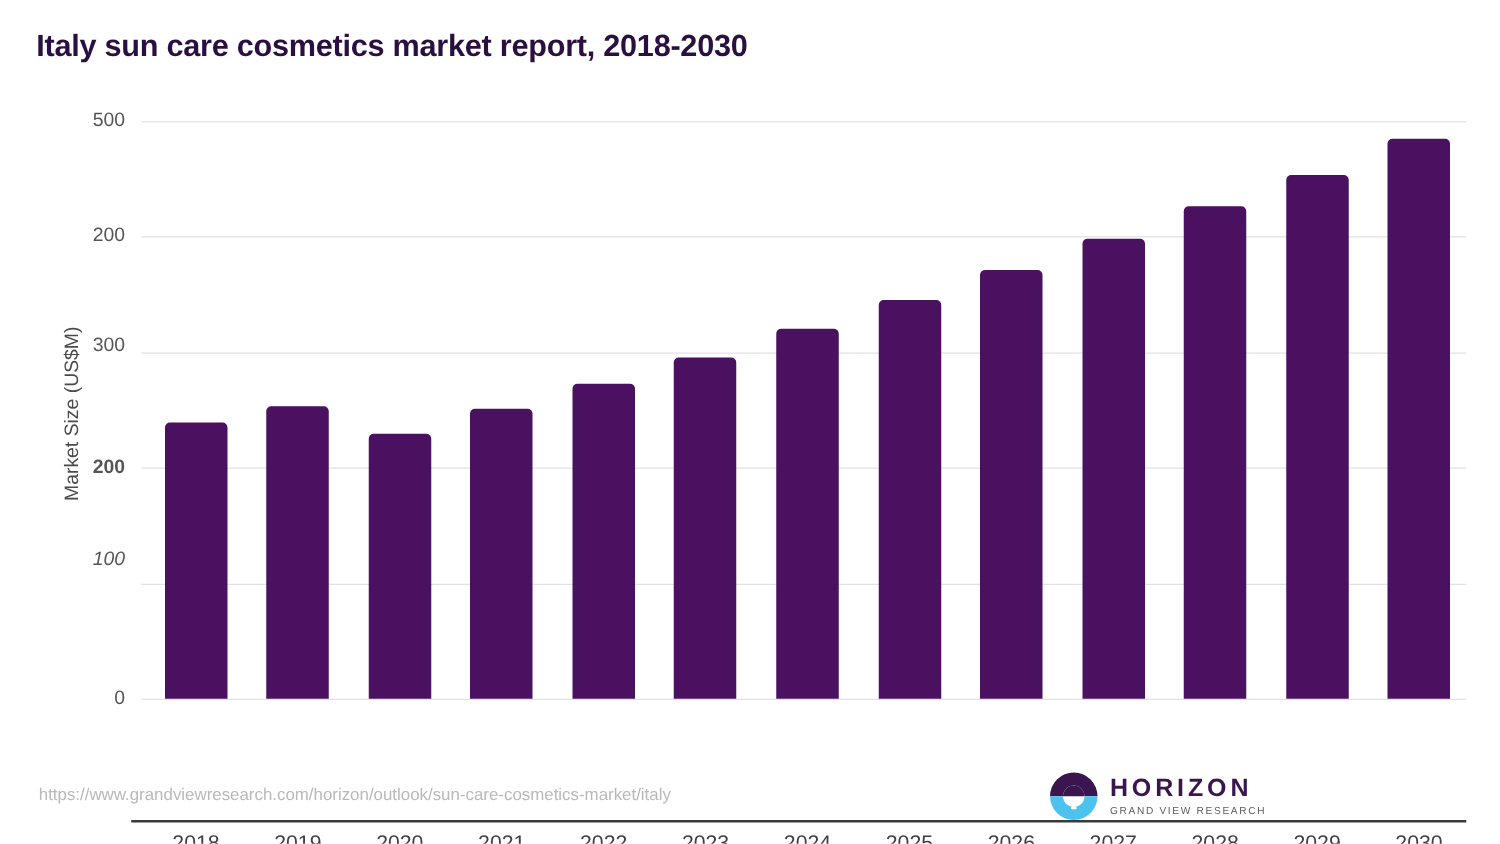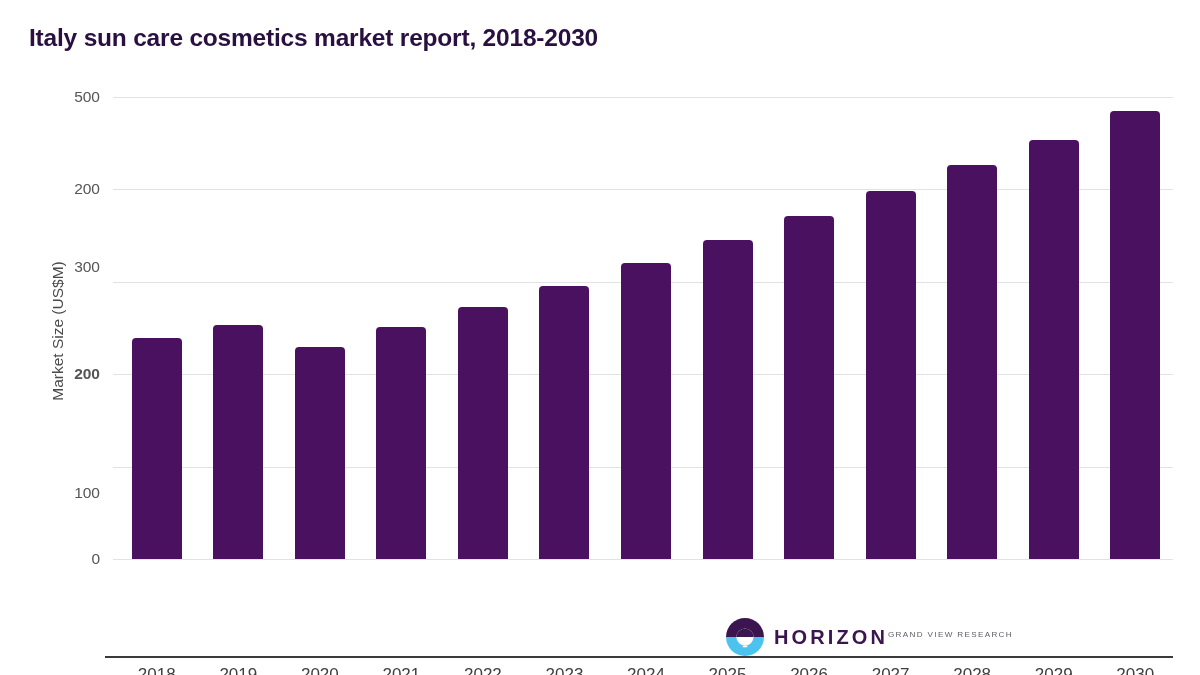--- a/index.html
+++ b/index.html
@@ -133,21 +133,21 @@
     align-items: center;
     gap: 9px;
   }
   #logo-mark {
     width: 40px;
     height: 40px;
     flex: 0 0 40px;
   }
   #logo-text {
     display: flex;
-    flex-direction: row;
+    flex-direction: column;
     justify-content: center;
     line-height: 1;
   }
   #logo-wordmark {
     font-size: 20px;
     font-weight: bold;
     color: #3b1550;
     letter-spacing: 3.1px;
   }
   #logo-tagline {
@@ -162,23 +162,23 @@
 <body>
 
 <div id="page">
 
   <div id="chart-title">Italy sun care cosmetics market report, 2018-2030</div>
 
   <div id="y-axis-label">Market Size (US$M)</div>
 
   <div id="y-ticks">
       <div class="y-tick-label" style="top: 559px;">0</div>
-      <div class="y-tick-label" style="top: 493px;">100</div>
+      <div class="y-tick-label" style="top: 448px; font-style: italic;">100</div>
       <div class="y-tick-label" style="top: 374.2px; font-weight: bold;">200</div>
-      <div class="y-tick-label" style="top: 267px;">300</div>
+      <div class="y-tick-label" style="top: 277px;">300</div>
       <div class="y-tick-label" style="top: 189.4px;">200</div>
       <div class="y-tick-label" style="top: 97px;">500</div>
     </div>
 
   <div id="plot">
     <div id="gridlines">
         <div class="gridline" style="top: 462px;"></div>
         <div class="gridline" style="top: 369.6px;"></div>
         <div class="gridline" style="top: 277.2px;"></div>
         <div class="gridline" style="top: 184.8px;"></div>
@@ -211,20 +211,21 @@
         <div class="x-tick-label" style="left: 488px;">2024</div>
         <div class="x-tick-label" style="left: 569.538px;">2025</div>
         <div class="x-tick-label" style="left: 651.077px;">2026</div>
         <div class="x-tick-label" style="left: 732.615px;">2027</div>
         <div class="x-tick-label" style="left: 814.154px;">2028</div>
         <div class="x-tick-label" style="left: 895.692px;">2029</div>
         <div class="x-tick-label" style="left: 977.231px;">2030</div>
       </div>
   </div>
 
+  <div id="source-url">https://www.grandviewresearch.com/horizon/outlook/sun-care-cosmetics-market/italy</div>
 
   <div id="logo">
     <svg id="logo-mark" viewBox="0 0 40 40">
       <defs>
         <clipPath id="circClip">
             <circle cx="20" cy="20" r="19"></circle>
           </clipPath>
       </defs>
       <g clip-path="url(#circClip)">
         <rect x="0" y="0" width="40" height="20" fill="#3b1550"></rect>

